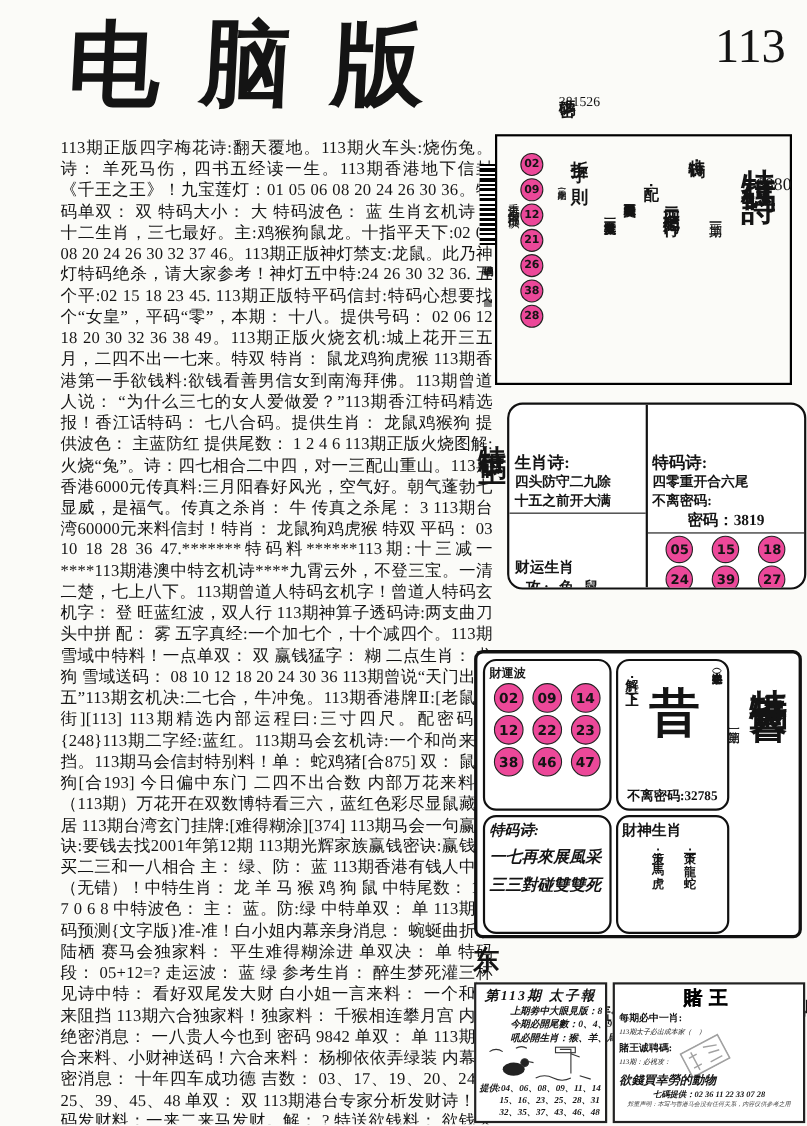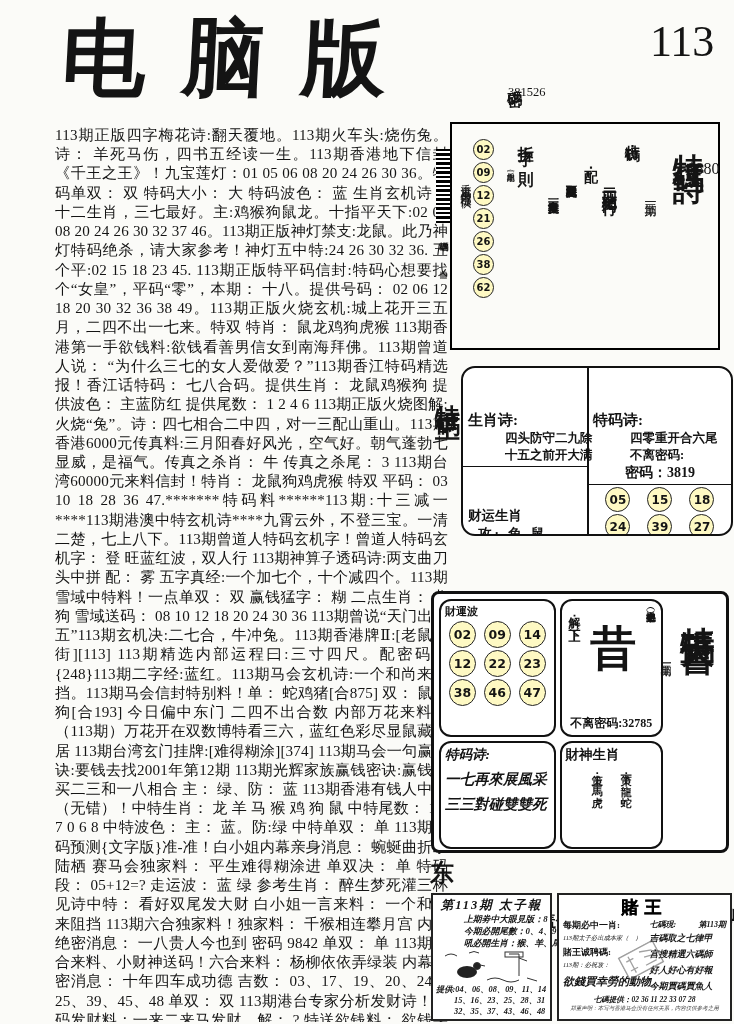--- a/index.html
+++ b/index.html
@@ -10,21 +10,21 @@
   .brand{position:absolute;left:62px;top:2px;margin:0;font-size:84px;font-weight:900;
          letter-spacing:36px;font-family:"DejaVu Serif",serif;transform:skewX(-3deg);white-space:nowrap;}
   .issue-no{position:absolute;left:650px;top:16px;font-size:44px;font-family:"Liberation Serif",serif;}
   
   .main-text{position:absolute;left:55px;top:126px;width:393px;height:896px;
              font-size:15.1px;line-height:1.275;text-align:justify;letter-spacing:.2px;overflow:hidden;}
   
   .right-col{position:absolute;left:430px;top:113px;width:302px;height:909px;}
   .v{writing-mode:vertical-rl;text-orientation:upright;}
   .circle{display:flex;align-items:center;justify-content:center;border:1.5px solid #222;
-          border-radius:50%;font-weight:bold;font-family:"DejaVu Sans",sans-serif;background:#fef9c3;}
+          border-radius:50%;font-weight:bold;font-family:"DejaVu Sans",sans-serif;background:#ec4899;}
   
   .ad1{position:absolute;left:0;top:0;width:302px;height:246px;}
   .barcode{position:absolute;left:6px;top:36px;width:14px;height:74px;
            background:repeating-linear-gradient(180deg,#000 0 2px,#fff 2px 4px,#000 4px 7px,#fff 7px 9px);}
   .side-v1{position:absolute;left:7px;top:122px;font-size:9px;font-weight:bold;}
   .side-v2{position:absolute;left:8px;top:152px;font-size:7.5px;opacity:.55;}
   .ad1-box{position:absolute;left:20px;top:9px;width:270px;height:228px;border:2px solid #000;
            display:flex;justify-content:space-between;padding:5px 6px;box-sizing:border-box;}
   .provider{font-size:11px;margin-top:46px;letter-spacing:2px;}
   .cb-col{display:flex;flex-direction:column;align-items:center;margin-top:6px;}
@@ -49,21 +49,21 @@
   .ad1-price{font-size:16px;margin-top:4px;font-family:"Liberation Serif",serif;padding-left:29px;}
   
   .box2{position:absolute;left:0;top:252px;width:302px;height:170px;}
   .b2-side{position:absolute;left:1px;top:20px;font-size:25px;font-weight:900;letter-spacing:7px;
            font-family:"DejaVu Serif",serif;}
   .b2{position:absolute;left:31px;top:1px;width:268px;height:166px;border:2.5px solid #111;
       border-radius:14px;display:flex;overflow:hidden;background:#fff;}
   .b2-left{width:47%;border-right:2px solid #111;padding:3px 5px;box-sizing:border-box;}
   .b2-right{flex:1;padding:3px 4px;box-sizing:border-box;display:flex;flex-direction:column;}
   .b2 .hd{font-size:15px;font-weight:bold;margin-top:40px;}
-  .b2 .ln{font-size:12.5px;font-weight:600;white-space:nowrap;margin-left:37px;}
+  .b2 .ln{font-size:12.5px;font-weight:600;white-space:nowrap;}
   .b2 .div{border-top:1.5px solid #111;margin:2px -5px;}
   .b2-gf{font-size:13.5px;font-weight:bold;margin-left:10px;letter-spacing:3px;}
   .stamp-row{display:flex;align-items:center;margin-top:2px;}
   .stamp-zheng{width:24px;height:24px;border:2px double #333;border-radius:50%;display:flex;
                align-items:center;justify-content:center;font-size:13px;font-weight:bold;opacity:.85;}
   .stamp-note{font-size:8px;margin-left:2px;}
   .b2-issue{font-size:8.5px;margin-left:3px;}
   .b2-mima{font-size:14px;font-weight:bold;text-align:center;}
   .cbw-title{font-size:19px;font-weight:900;text-align:center;letter-spacing:4px;margin:1px 0 2px;}
   .grid3{display:grid;grid-template-columns:repeat(3,1fr);gap:2px 4px;justify-items:center;padding:0 6px;}
@@ -140,21 +140,21 @@
       <div class="ad1-box">
         <div class="provider v">香港馬會内部提供</div>
         <div class="cb-col">
           <div class="cb-label v">財運波</div>
           <span class="circle">02</span>
           <span class="circle">09</span>
           <span class="circle">12</span>
           <span class="circle">21</span>
           <span class="circle">26</span>
           <span class="circle">38</span>
-          <span class="circle">62</span>
+          <span class="circle">28</span>
         </div>
         <div class="chaizi-col">
           <div class="chaizi-row">
             <div class="chaizi-note v">（此字用一期）</div>
             <div class="chaizi-main v">拆字：則</div>
           </div>
           <div class="chaizi-mima v" style="margin-top:-88px;">密碼</div>
           <div class="mima-num">381526</div>
         </div>
         <div class="pei-col">
@@ -290,30 +290,20 @@
       <div class="duwang">
         <div class="dw-title">賭王</div>
         <div class="dw-cols">
           <div class="dw-left">
             <div class="dw-h">每期必中一肖:</div>
             <div class="dw-s">113期太子必出成本家（　）</div>
             <div class="dw-h">賭王诚聘碼:</div>
             <div class="dw-s">113期：必祝攻：</div>
             <div class="dw-big">欲錢買幸勞的動物</div>
           </div>
-          <div class="dw-right">
-            <div class="dw-issue-row">
-              <span>七碼現:</span>
-              <span>第113期</span>
-            </div>
-            <div class="dw-poem">吉碼取之七律甲</div>
-            <div class="dw-poem">宫搜精選六碼師</div>
-            <div class="dw-poem">好人好心有好報</div>
-            <div class="dw-poem">今期買碼買魚人</div>
-          </div>
         </div>
         <div class="dw-provide">七碼提供：02 36 11 22 33 07 28</div>
         <div class="dw-fine">郑重声明：本写与香港马会没有任何关系，内容仅供参考之用</div>
         <svg class="dw-stamp" width="40" height="26" viewBox="0 0 40 26">
           <rect x="1" y="1" width="38" height="24" fill="none" stroke="#555" stroke-width="1.5"></rect>
           <path d="M6 8 l8 0 M10 4 l0 18 M6 18 l8 0 M22 5 l12 4 M24 12 l10 2 M22 20 l12 0" stroke="#555" stroke-width="1.3" fill="none"></path>
         </svg>
       </div>
     </div>
 

